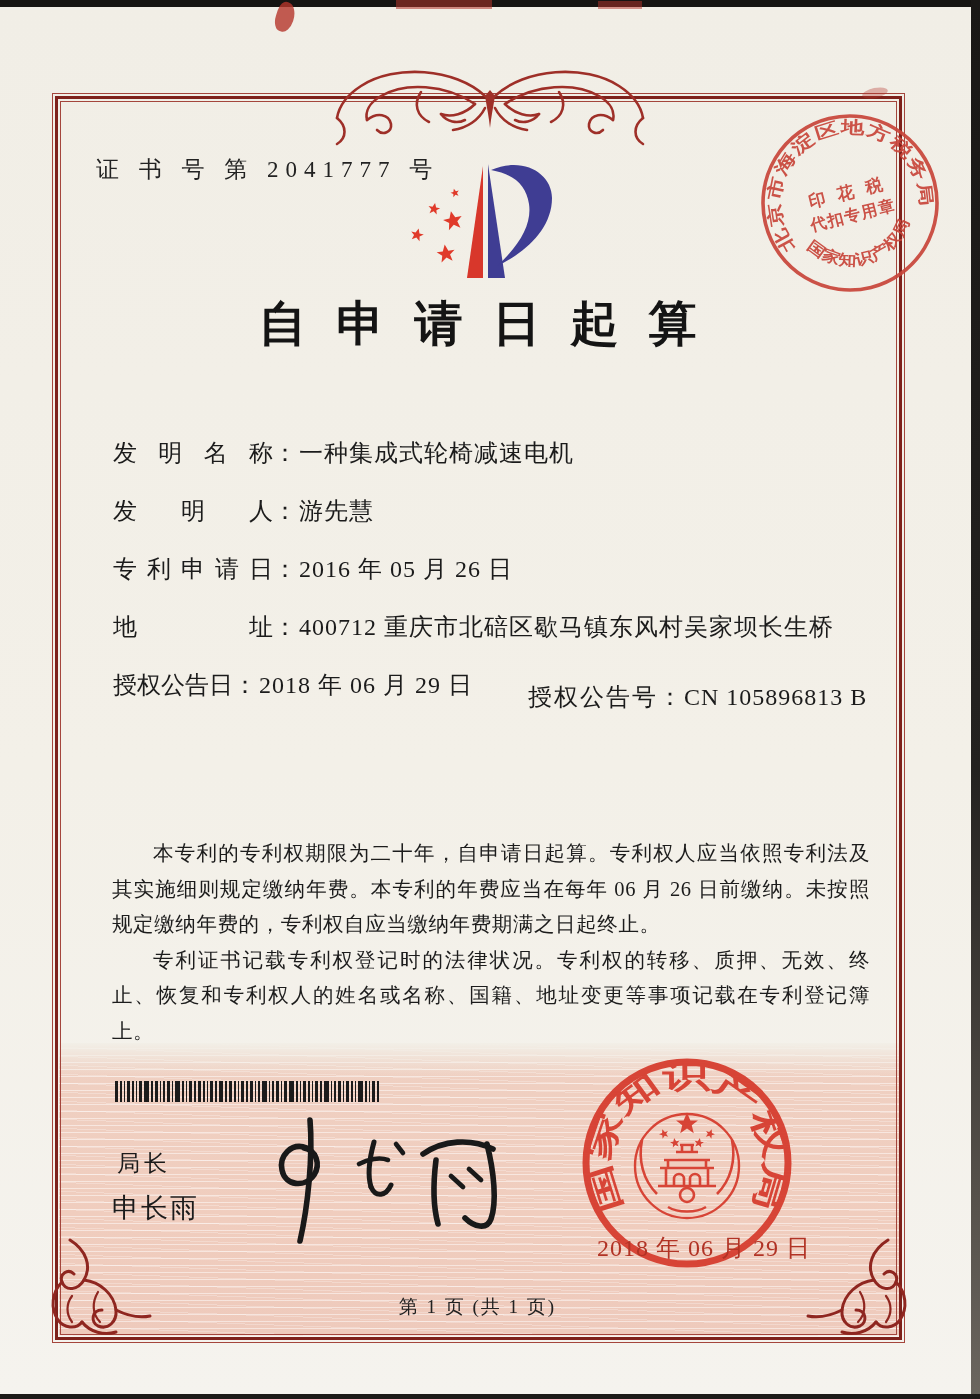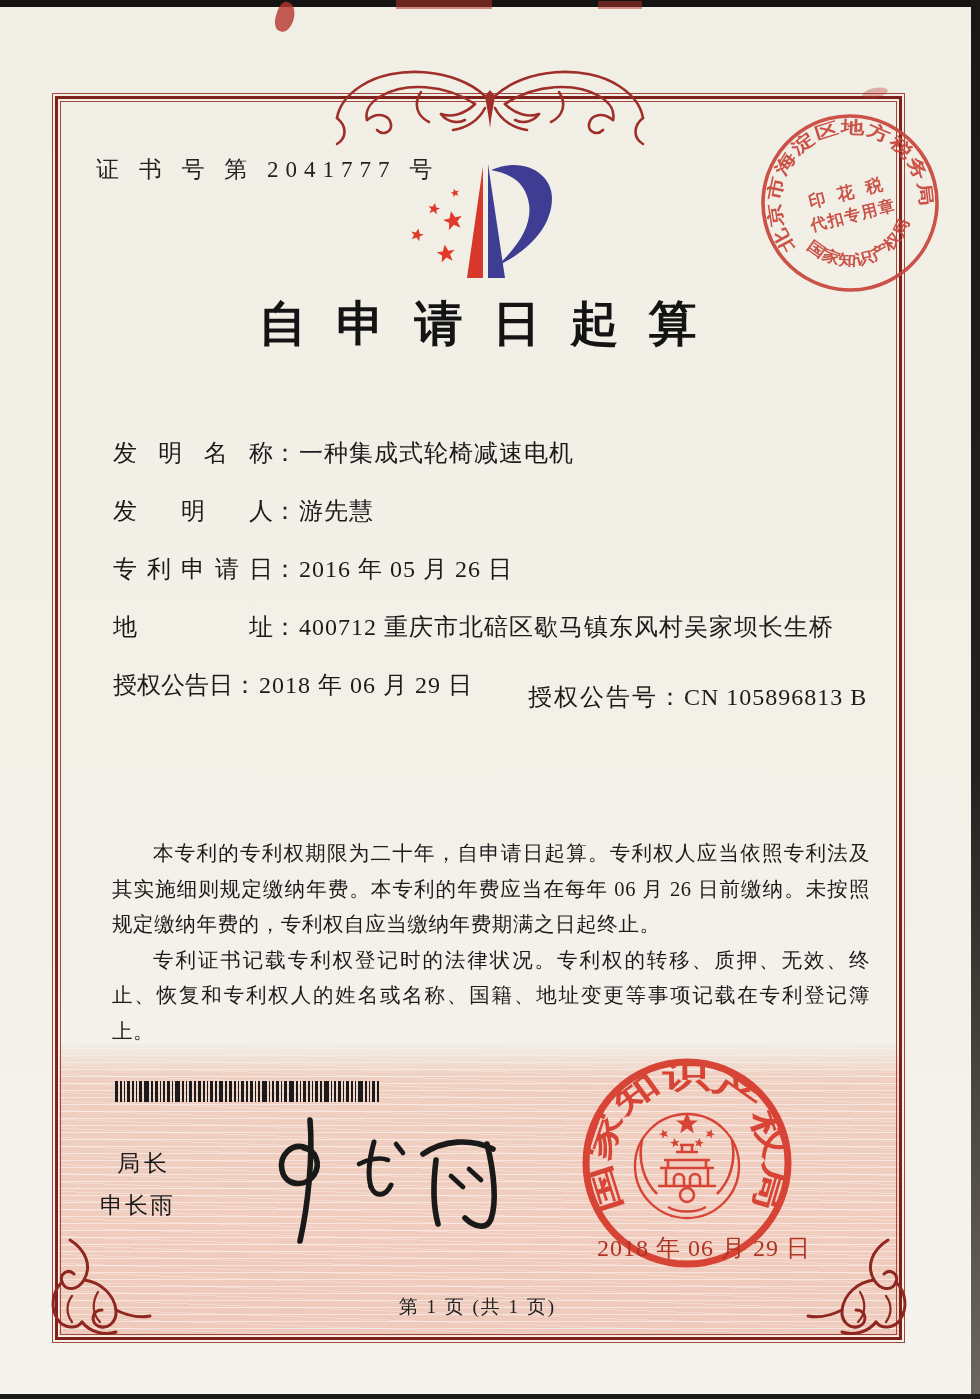--- a/index.html
+++ b/index.html
@@ -42,21 +42,21 @@
   .grant2{position:absolute;left:371px;top:12px;margin-left:44px;}
   .grant2 .nlabel{letter-spacing:2px;}
 
   .paras{left:112px;top:836px;width:758px;font-size:20.5px;line-height:35.5px;color:#1c1c1c;text-align:justify;letter-spacing:.6px;}
   .paras p{margin:0;text-indent:2em;}
 
   .barcode{left:115px;top:1081px;height:21px;display:flex;align-items:stretch;z-index:3;}
   .barcode i{display:block;background:#1b1b1b;margin-right:2px;}
 
   .director-title{left:117px;top:1148px;font-size:23px;color:#1b1b1b;letter-spacing:4px;font-family:"Liberation Sans","DejaVu Sans",sans-serif;}
-  .director-name{left:100px;top:1190px;font-size:23px;color:#1b1b1b;letter-spacing:2px;font-family:Liberation Serif, serif;}
+  .director-name{left:112px;top:1190px;font-size:27px;color:#1b1b1b;letter-spacing:2px;font-family:Liberation Serif, serif;}
   .signature{left:255px;top:1114px;z-index:3;}
 
   .seal{left:572px;top:1048px;z-index:3;}
   .seal-date{left:597px;top:1232px;font-size:24px;color:#b13325;letter-spacing:1px;z-index:4;white-space:nowrap;}
 
   .footer{left:52px;top:1294px;width:851px;text-align:center;font-size:19px;color:#222;letter-spacing:2px;}
 
   .logo{left:398px;top:150px;z-index:3;}
   .tax-stamp{left:752px;top:108px;z-index:4;opacity:.92;}
   .orn{z-index:4;}

